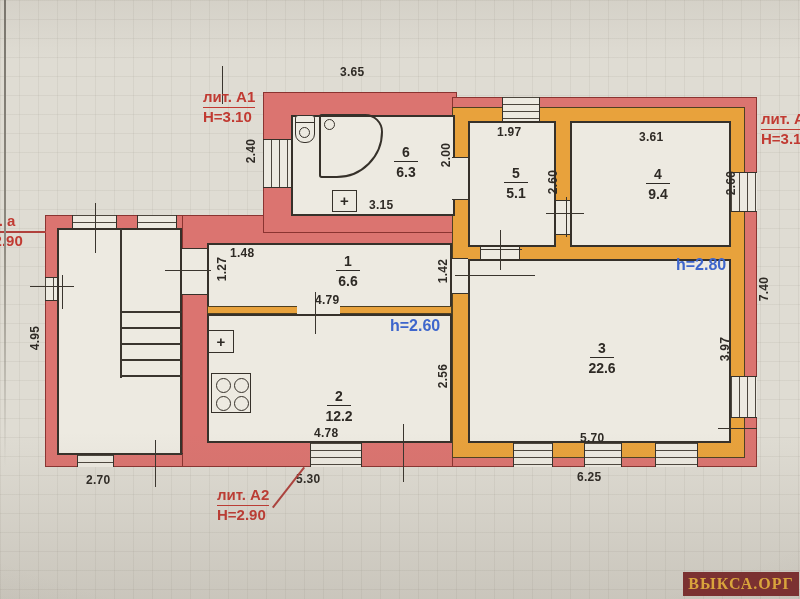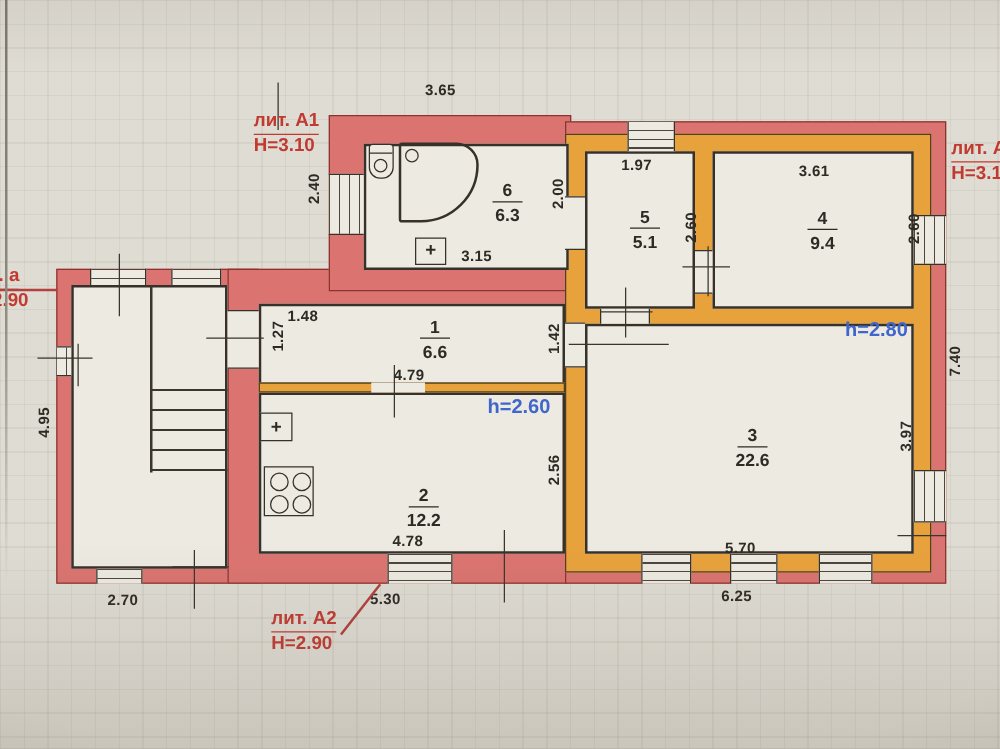--- a/index.html
+++ b/index.html
@@ -184,13 +184,16 @@
   <div class="abs redlbl" style="left:761px;top:110px;">
     <span class="nm">лит. А</span><br>
     <span>Н=3.10</span>
   </div>
 
   <div class="abs bluelbl" style="left:676px;top:256px;">h=2.80</div>
   <div class="abs bluelbl" style="left:390px;top:317px;">h=2.60</div>
 
   <div class="abs" id="pageedge"></div>
   <div class="abs" id="vignette"></div>
+  <div class="abs" id="watermark">
+    <span>ВЫКСА.ОРГ</span>
+  </div>
 </div>
 
 </body></html>

